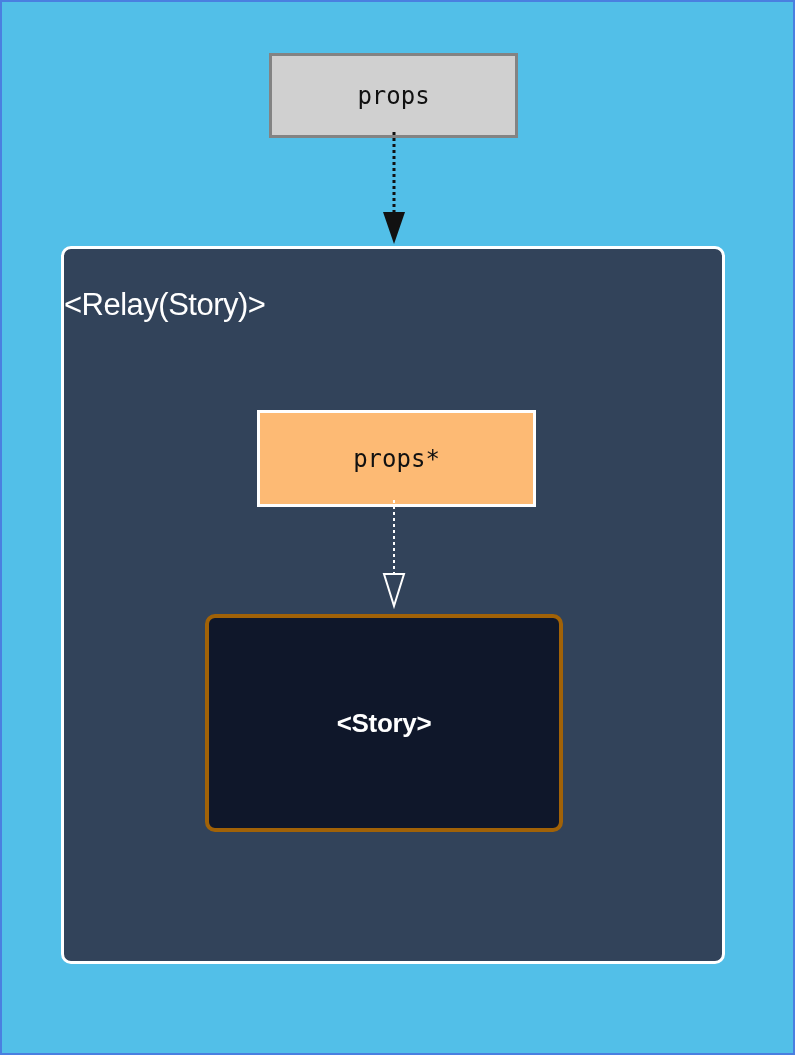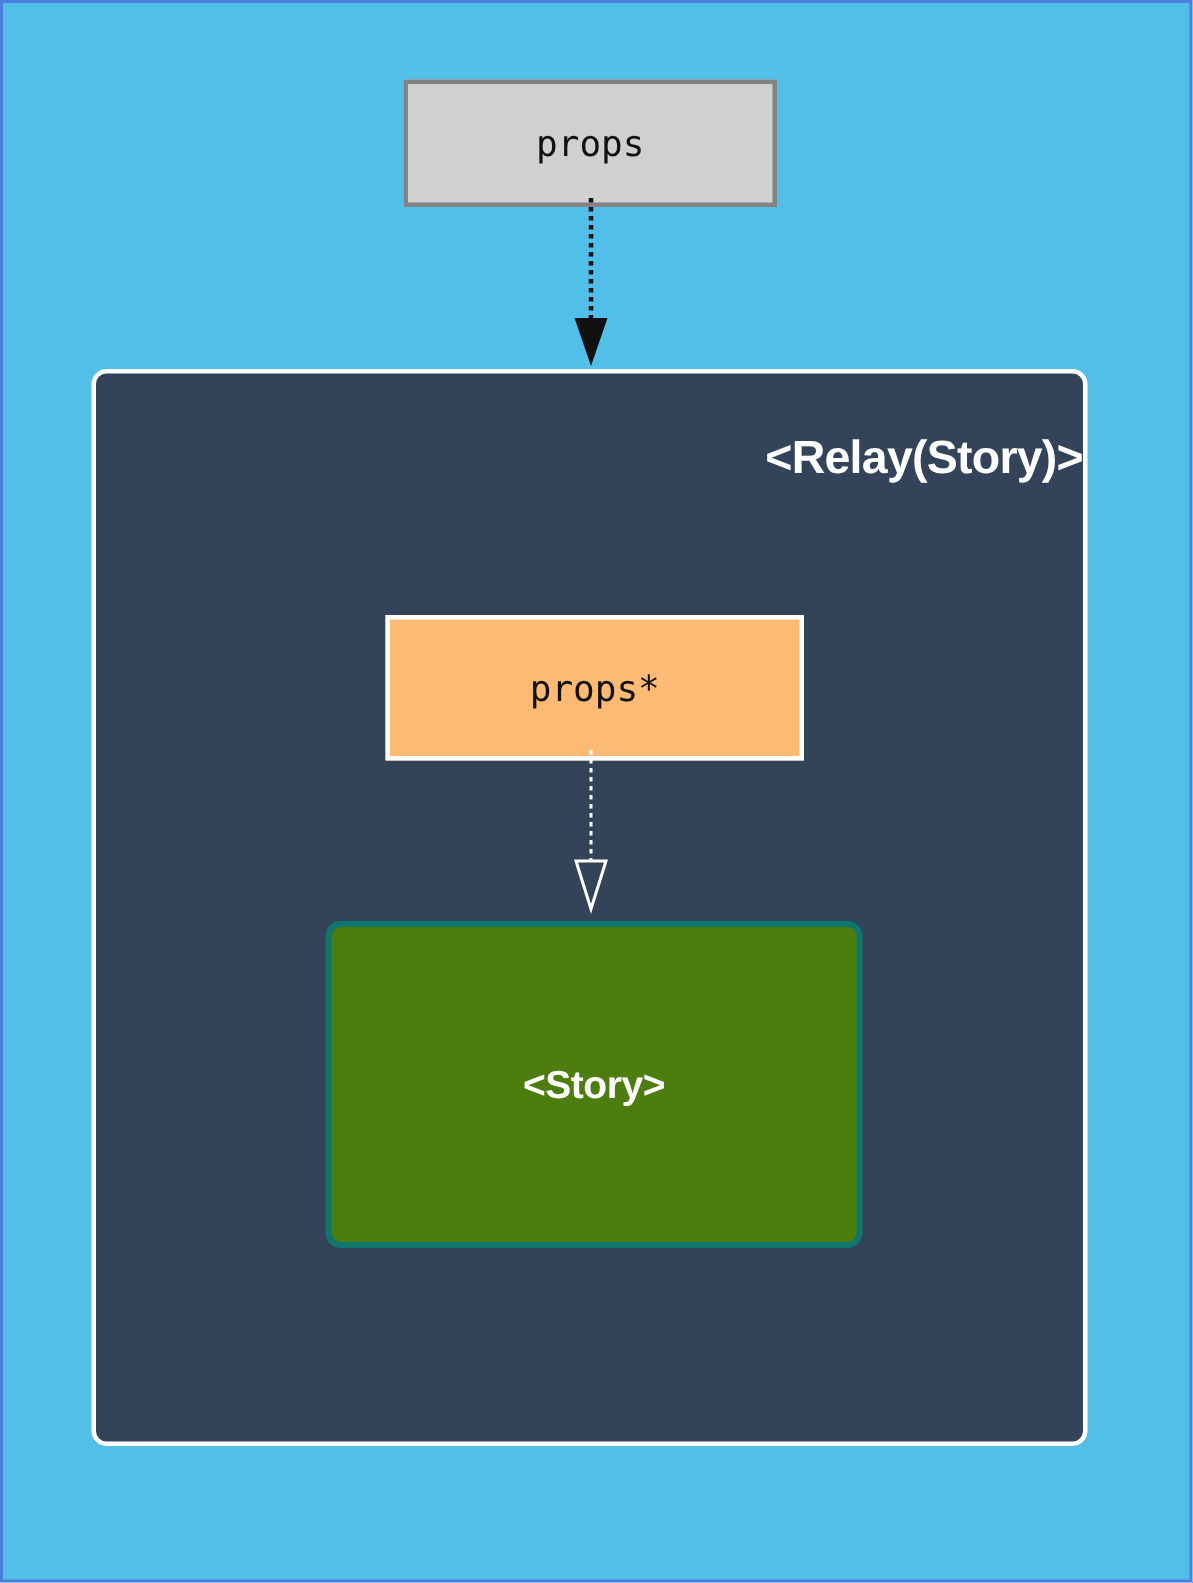--- a/index.html
+++ b/index.html
@@ -49,24 +49,24 @@
     background: #32435a;
     border: 3px solid #ffffff;
     border-radius: 10px;
     box-sizing: border-box;
   }
   .relay-title {
     position: absolute;
     left: 0;
     top: 38px;
     width: 100%;
-    text-align: right;
+    text-align: left;
     color: #ffffff;
     font-size: 31px;
-    font-weight: bold;
+    font-weight: normal;
     font-family: "Liberation Sans", sans-serif;
     letter-spacing: -0.5px;
   }
 
   
   .props-inner {
     position: absolute;
     left: 193px;
     top: 161px;
     width: 279px;
@@ -80,26 +80,26 @@
   }
   .props-inner .txt {
     font-family: "DejaVu Sans Mono", "Liberation Mono", monospace;
     font-size: 24px;
     color: #111111;
   }
 
   
   .story-box {
     position: absolute;
-    left: 153px;
+    left: 141px;
     top: 365px;
     width: 358px;
     height: 218px;
-    background: #4d7c0f;
-    border: 4px solid #0f766e;
+    background: #0f172a;
+    border: 4px solid #a16207;
     border-radius: 10px;
     box-sizing: border-box;
     display: flex;
     align-items: center;
     justify-content: center;
   }
   .story-box .txt {
     color: #ffffff;
     font-size: 26px;
     font-weight: bold;

